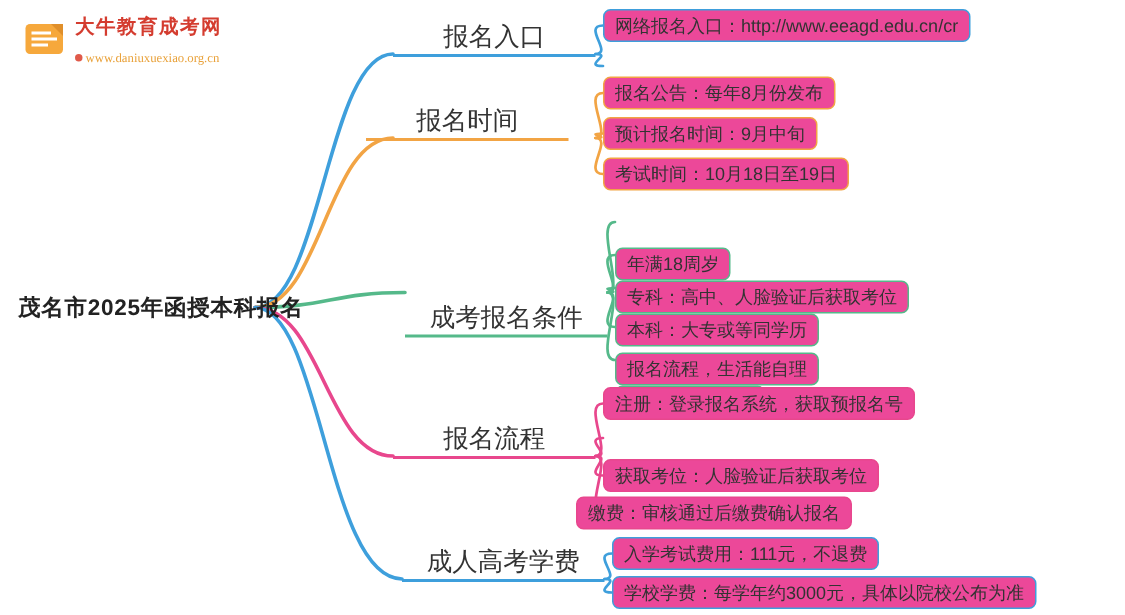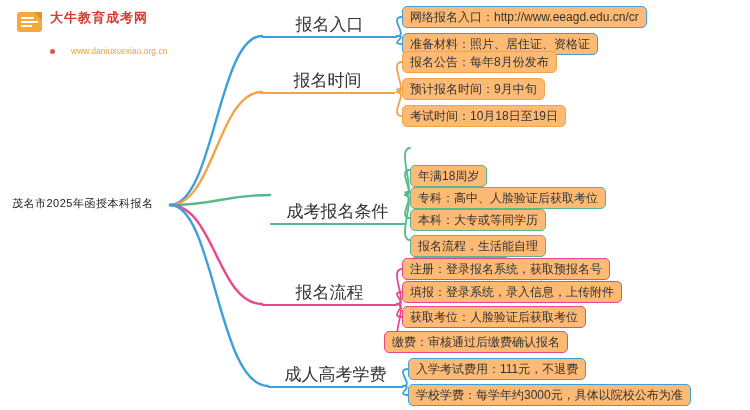--- a/index.html
+++ b/index.html
@@ -3,33 +3,33 @@
 <meta charset="utf-8">
 <style>
   html,body{margin:0;padding:0;background:#fff;}
   .canvas{position:relative;width:750px;height:410px;background:#fff;overflow:hidden;
           font-family:"Liberation Sans","DejaVu Sans",sans-serif;}
   .layer{position:absolute;left:0;top:0;}
   .layer path{fill:none;stroke-linecap:round;stroke-width:1.8px;}
   .layer path.w2{stroke-width:2.4px;}
   .s-blue{stroke:#3e9fdc;} .s-orange{stroke:#f2a444;} .s-green{stroke:#55b98a;} .s-pink{stroke:#e8478d;}
 
-  .root{position:absolute;left:12px;top:196px;font-size:11px;font-weight:normal;color:#222;
+  .root{position:absolute;left:12px;top:196px;font-size:15px;font-weight:bold;color:#222;
         white-space:nowrap;letter-spacing:.5px;}
 
   .blabel{position:absolute;height:21px;line-height:20px;text-align:center;font-size:17px;color:#333;
           border-bottom:2px solid;white-space:nowrap;}
-  .node{position:absolute;background:#fdba74;border:1.5px solid;border-radius:5px;
+  .node{position:absolute;background:#ec4899;border:1.5px solid;border-radius:5px;
         font-size:12px;line-height:14px;padding:3px 7px;white-space:nowrap;color:#333;}
   .bd-blue{border-color:#3e9fdc;} .bd-orange{border-color:#f2a444;}
   .bd-green{border-color:#55b98a;margin-top:28px;} .bd-pink{border-color:#e8478d;}
 
-  .logo{position:absolute;left:16px;top:9px;display:flex;gap:6px;align-items:flex-start;}
+  .logo{position:absolute;left:16px;top:9px;display:flex;gap:6px;align-items:center;font-family:Liberation Serif, serif;}
   .logo-name{font-size:13px;font-weight:bold;color:#d43c2f;letter-spacing:1px;}
-  .logo-url{font-size:8.5px;color:#e9a23b;margin-top:19px;display:flex;align-items:center;gap:16px;}
+  .logo-url{font-size:8.5px;color:#e9a23b;margin-top:6px;display:flex;align-items:center;gap:2px;}
   .dot{width:5px;height:5px;border-radius:50%;background:#e05a4a;display:inline-block;}
 </style>
 </head>
 <body>
 
 <div class="canvas">
 
   <svg class="layer" width="750" height="410">
 
     <path class="s-blue w2" d="M170,205 C214,205 218,36 262,36"></path>
@@ -73,39 +73,37 @@
       <div class="logo-url">
         <span class="dot"></span>
         <span>www.daniuxuexiao.org.cn</span>
       </div>
     </div>
   </div>
 
   <div class="root">茂名市2025年函授本科报名</div>
 
   <div class="blabel bd-blue" style="left:262px;top:15px;width:135px">报名入口</div>
-  <div class="blabel bd-orange" style="left:260px;top:71px;width:135px">报名时间</div>
+  <div class="blabel bd-orange" style="left:244px;top:71px;width:135px">报名时间</div>
   <div class="blabel bd-green" style="left:270px;top:174px;width:135px">成考报名条件</div>
   <div class="blabel bd-pink" style="left:262px;top:283px;width:135px">报名流程</div>
   <div class="blabel bd-blue" style="left:268px;top:365px;width:135px">成人高考学费</div>
 
   <div class="node bd-blue" style="left:402px;top:6px">网络报名入口：http://www.eeagd.edu.cn/cr</div>
-  <div class="node bd-blue" style="left:402px;top:33px">准备材料：照片、居住证、资格证</div>
 
   <div class="node bd-orange" style="left:402px;top:51px">报名公告：每年8月份发布</div>
   <div class="node bd-orange" style="left:402px;top:78px">预计报名时间：9月中旬</div>
   <div class="node bd-orange" style="left:402px;top:105px">考试时间：10月18日至19日</div>
 
   <div class="node bd-green" style="left:410px;top:137px">年满18周岁</div>
   <div class="node bd-green" style="left:410px;top:159px">专科：高中、人脸验证后获取考位</div>
   <div class="node bd-green" style="left:410px;top:181px">本科：大专或等同学历</div>
   <div class="node bd-green" style="left:410px;top:207px">报名流程，生活能自理</div>
   <div class="node bd-green" style="left:410px;top:229px">医学类需资格证</div>
 
   <div class="node bd-pink" style="left:402px;top:258px">注册：登录报名系统，获取预报名号</div>
-  <div class="node bd-pink" style="left:402px;top:281px">填报：登录系统，录入信息，上传附件</div>
   <div class="node bd-pink" style="left:402px;top:306px">获取考位：人脸验证后获取考位</div>
   <div class="node bd-pink" style="left:384px;top:331px">缴费：审核通过后缴费确认报名</div>
 
   <div class="node bd-blue" style="left:408px;top:358px">入学考试费用：111元，不退费</div>
   <div class="node bd-blue" style="left:408px;top:384px">学校学费：每学年约3000元，具体以院校公布为准</div>
 
 </div>
 
 </body></html>

